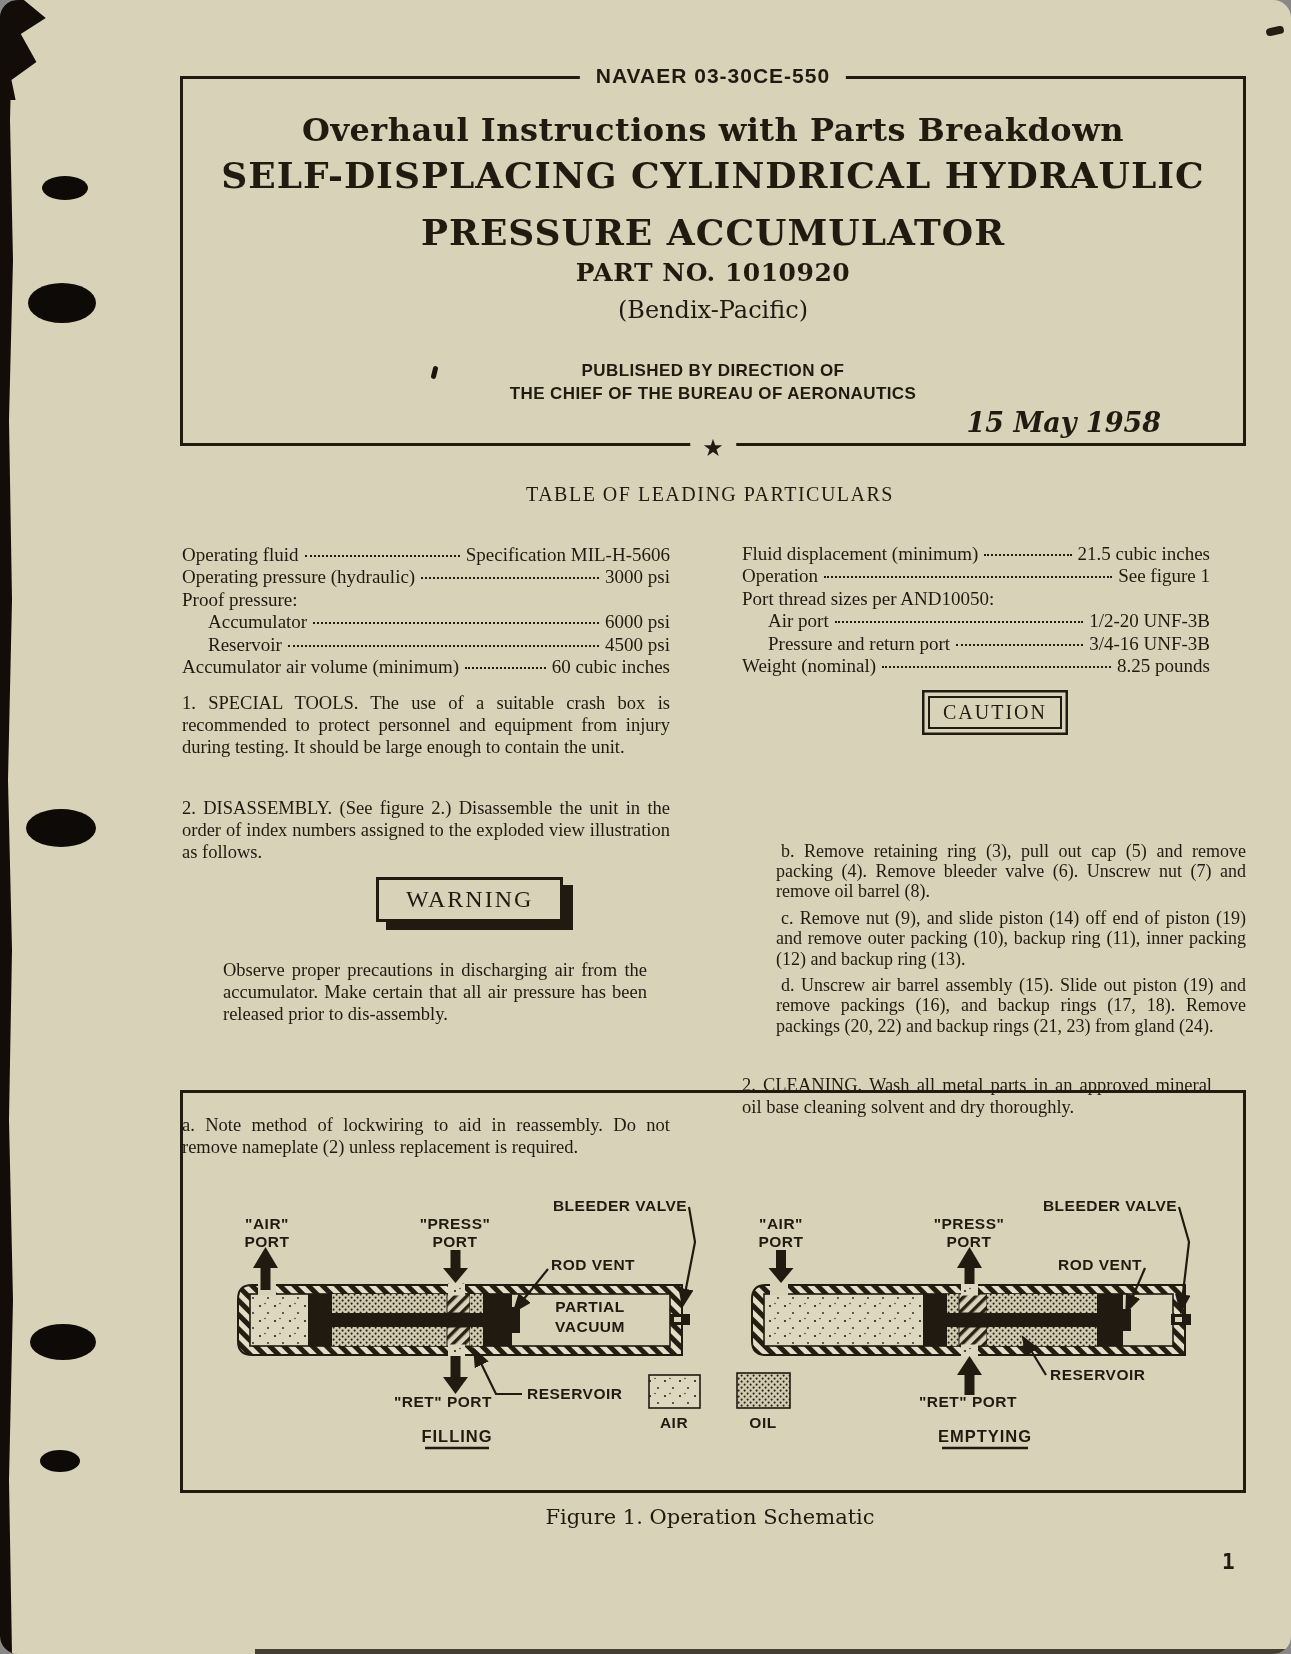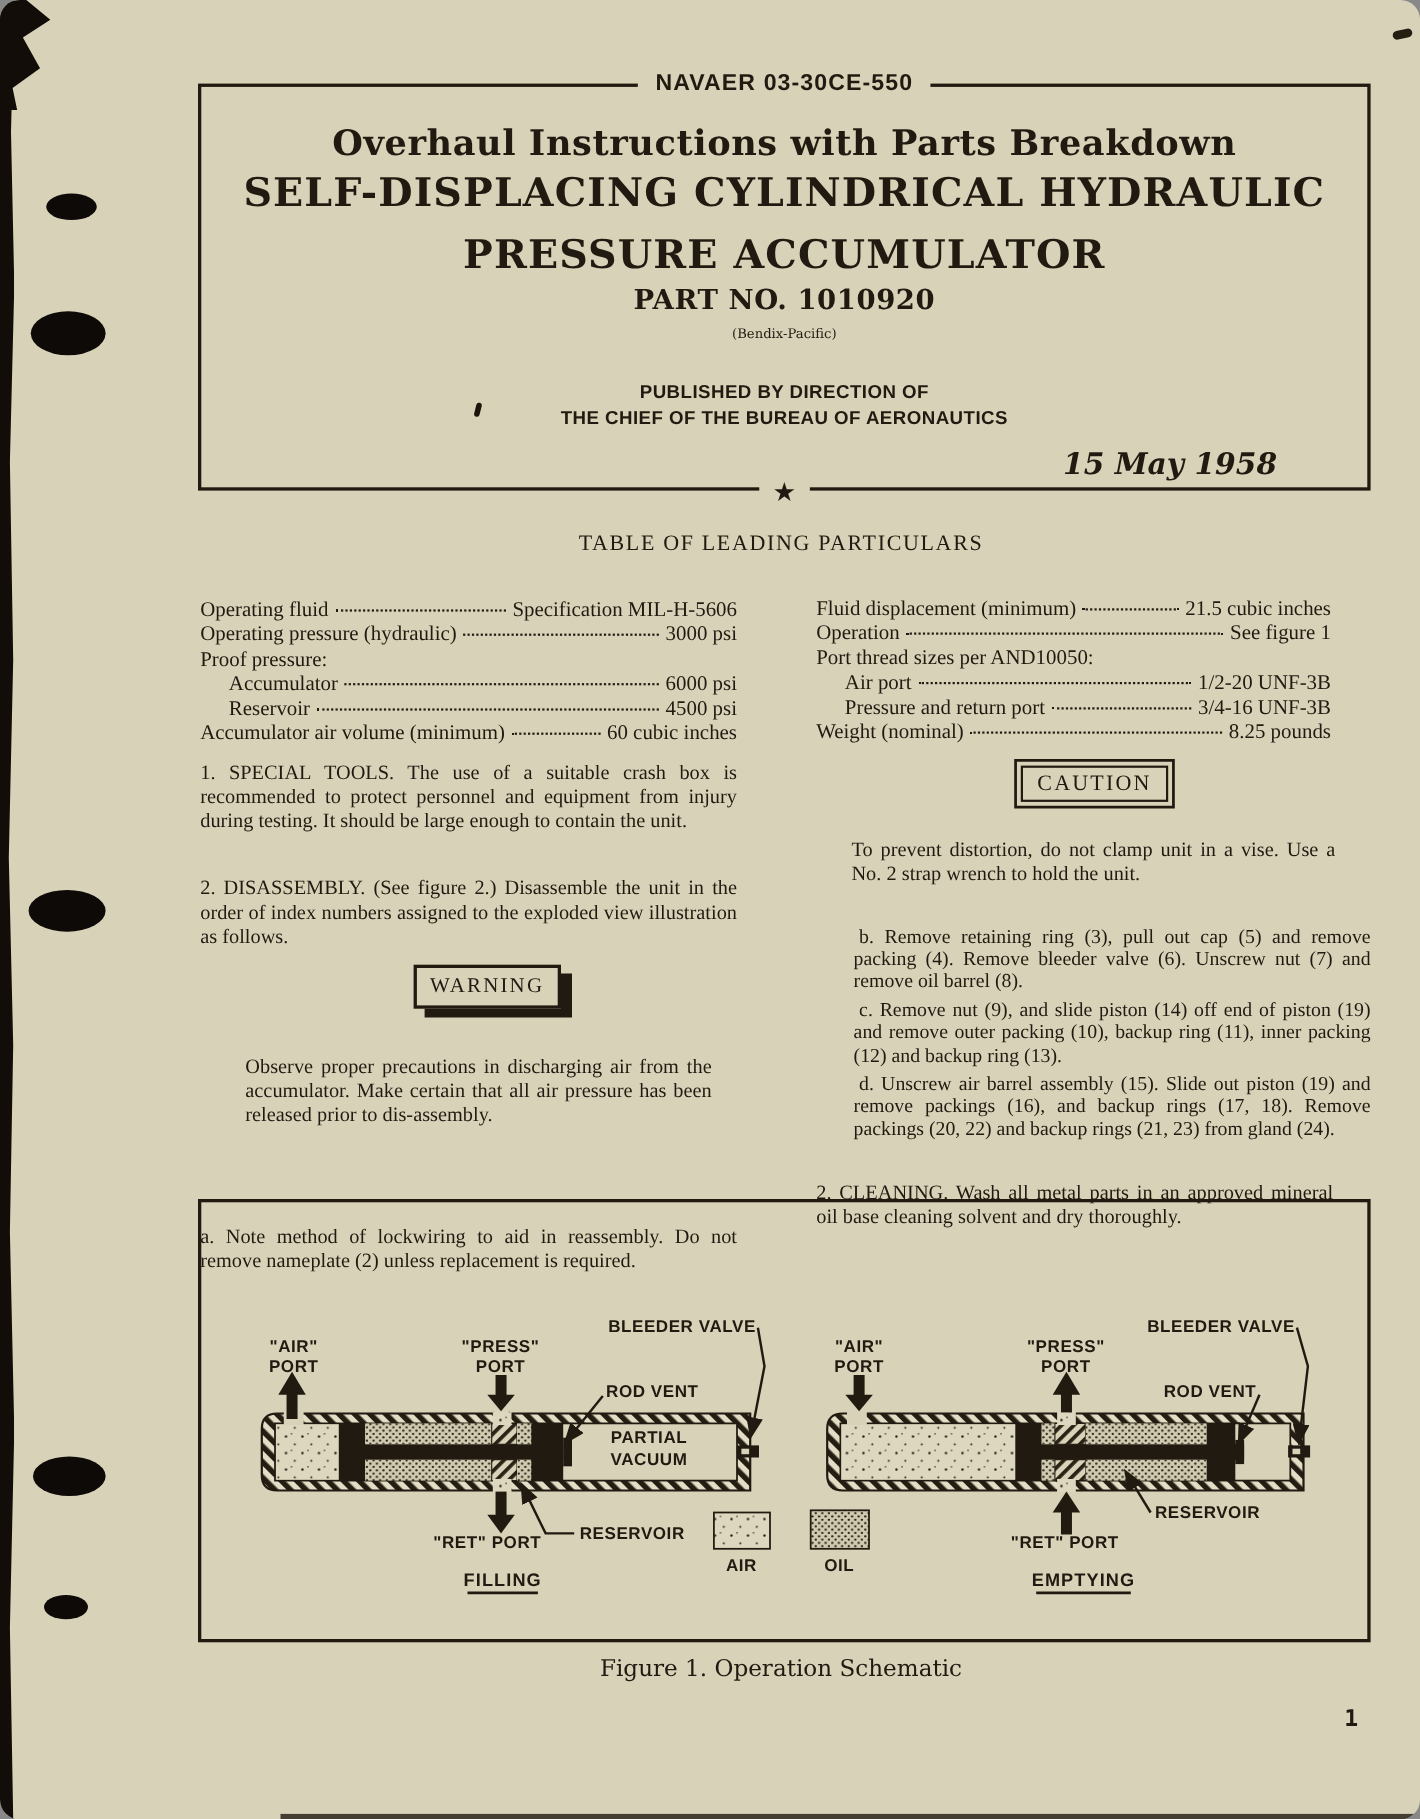--- a/index.html
+++ b/index.html
@@ -26,21 +26,21 @@
 
   
   .hbox{position:absolute;left:180px;top:76px;width:1060px;height:364px;border:3px solid var(--ink);
     display:flex;flex-direction:column;align-items:center;text-align:center;}
   .navaer{position:absolute;top:-15px;left:50%;transform:translateX(-50%);background:var(--paper);
     padding:0 16px;font-family:"Liberation Sans",sans-serif;font-weight:bold;font-size:21px;letter-spacing:1px;white-space:nowrap;}
   .doctype{margin-top:32px;font-family:"DejaVu Serif",serif;font-weight:bold;font-size:32px;letter-spacing:.5px;}
   .title1{margin-top:5px;font-family:"DejaVu Serif",serif;font-weight:bold;font-size:36px;letter-spacing:1px;}
   .title2{margin-top:15px;font-family:"DejaVu Serif",serif;font-weight:bold;font-size:36px;letter-spacing:1px;}
   .partno{margin-top:5px;font-family:"DejaVu Serif",serif;font-weight:bold;font-size:25px;letter-spacing:.5px;}
-  .mfr{margin-top:9px;font-family:"DejaVu Serif",serif;font-size:12px;}
+  .mfr{margin-top:9px;font-family:"DejaVu Serif",serif;font-size:24px;}
   .pub{margin-top:36px;font-family:"Liberation Sans",sans-serif;font-weight:bold;font-size:17px;line-height:1.35;letter-spacing:.4px;}
   .date{position:absolute;right:82px;bottom:5px;font-family:"DejaVu Serif",serif;font-style:italic;font-weight:bold;font-size:27px;}
   .star{position:absolute;left:50%;bottom:-17px;transform:translateX(-50%);background:var(--paper);
     padding:0 12px;font-size:24px;line-height:1;}
 
   
   .tlp-head{position:absolute;left:180px;top:483px;width:1060px;text-align:center;
     font-size:20px;letter-spacing:1.5px;font-family:"Liberation Serif",serif;}
   .pcol{position:absolute;font-size:19px;line-height:22.4px;}
   .pcol.left{left:182px;top:544px;width:488px;}
@@ -49,21 +49,21 @@
   .prow .ind{display:inline-block;width:26px;}
   .lead{flex:1;border-bottom:2.4px dotted var(--ink);margin:0 6px;transform:translateY(-4px);min-width:14px;}
   .pval{white-space:nowrap;}
 
   
   .para{position:absolute;font-size:18.5px;line-height:22px;text-align:justify;}
   .steps{position:absolute;font-size:18px;line-height:20.2px;text-align:justify;margin-left:34px;}
   .steps p{margin:0 0 6.5px 0;text-indent:5px;}
 
   .warnbox{position:absolute;left:376px;top:877px;border:3px solid var(--ink);background:var(--paper);
-    box-shadow:10px 8px 0 0 var(--ink);padding:6px 12px;font-size:19px;letter-spacing:2px;font-family:"Liberation Serif",serif;}
+    box-shadow:10px 8px 0 0 var(--ink);padding:6px 27px;font-size:24px;letter-spacing:2px;font-family:"Liberation Serif",serif;}
   .cautbox{position:absolute;left:928px;top:696px;border:2.5px solid var(--ink);background:var(--paper);
     box-shadow:0 0 0 3.5px var(--paper),0 0 0 6px var(--ink);padding:3px 13px;font-size:20px;letter-spacing:2px;}
 
   
   .figbox{position:absolute;left:180px;top:1090px;width:1060px;height:397px;border:3px solid var(--ink);}
   .figsvg{position:absolute;left:182px;top:1092px;}
   .caption{position:absolute;left:180px;top:1505px;width:1060px;text-align:center;
     font-size:21px;font-family:"DejaVu Serif",serif;}
   .pagenum{position:absolute;left:1222px;top:1550px;font-size:21px;font-weight:bold;font-family:"DejaVu Sans Mono",monospace;}
 
@@ -171,21 +171,20 @@
       </div>
   </div>
 
   <div class="para" style="left:182px;top:692px;width:488px;">1. SPECIAL TOOLS.  The use of a suitable crash box is recommended to protect personnel and equipment from injury during testing.  It should be large enough to contain the unit.</div>
   <div class="para" style="left:182px;top:797px;width:488px;">2. DISASSEMBLY.  (See figure 2.)  Disassemble the unit in the order of index numbers assigned to the exploded view illustration as follows.</div>
   <div class="warnbox">WARNING</div>
   <div class="para" style="left:223px;top:959px;width:424px;">Observe proper precautions in discharging air from the accumulator.  Make certain that all air pressure has been released prior to dis-assembly.</div>
   <div class="para" style="left:182px;top:1114px;width:488px;">a.  Note method of lockwiring to aid in reassembly. Do not remove nameplate (2) unless replacement is required.</div>
 
   <div class="cautbox">CAUTION</div>
-  <div class="para" style="left:774px;top:762px;width:440px;">To prevent distortion, do not clamp unit in a vise.  Use a No. 2 strap wrench to hold the unit.</div>
   <div class="steps" style="left:742px;top:841px;width:470px;">
     <p>b.  Remove retaining ring (3), pull out cap (5) and remove packing (4).  Remove bleeder valve (6).  Unscrew nut (7) and remove oil barrel (8).</p>
     <p>c.  Remove nut (9), and slide piston (14) off end of piston (19) and remove outer packing (10), backup ring (11), inner packing (12) and backup ring (13).</p>
     <p>d.  Unscrew air barrel assembly (15). Slide out piston (19) and remove packings (16), and backup rings (17, 18).  Remove packings (20, 22) and backup rings (21, 23) from gland (24).</p>
   </div>
   <div class="para" style="left:742px;top:1074px;width:470px;">2. CLEANING.  Wash all metal parts in an approved mineral oil base cleaning solvent and dry thoroughly.</div>
 
   <div class="figbox"></div>
   <svg class="figsvg" width="1056" height="392" viewBox="0 0 1056 392">
     <defs>

